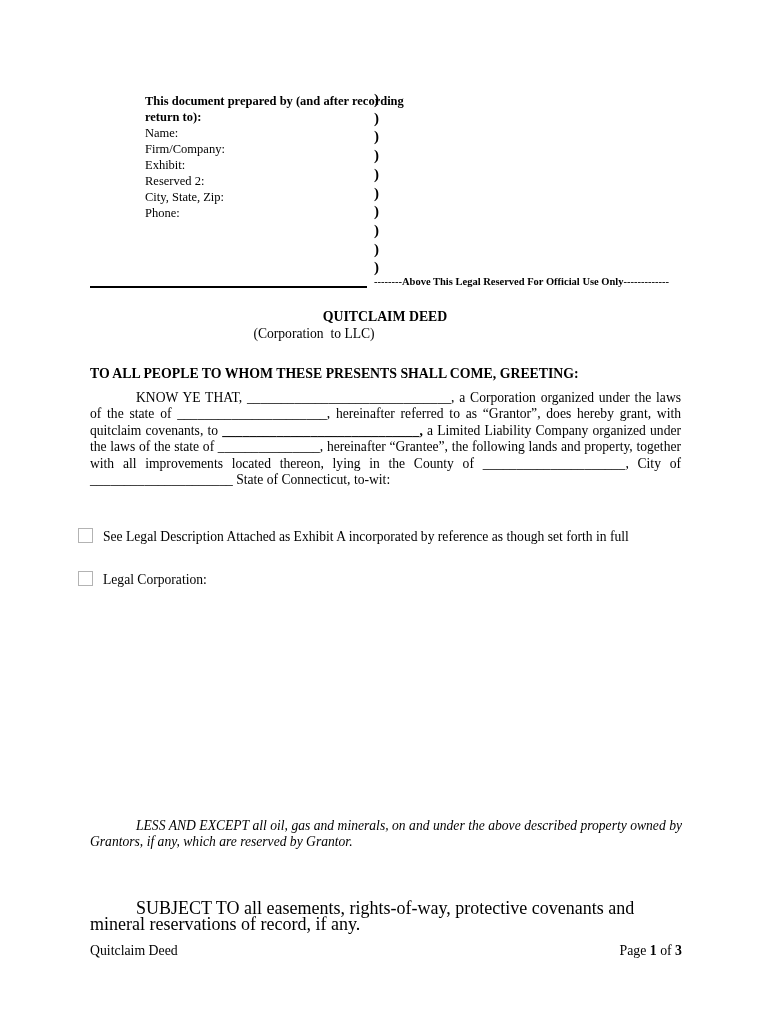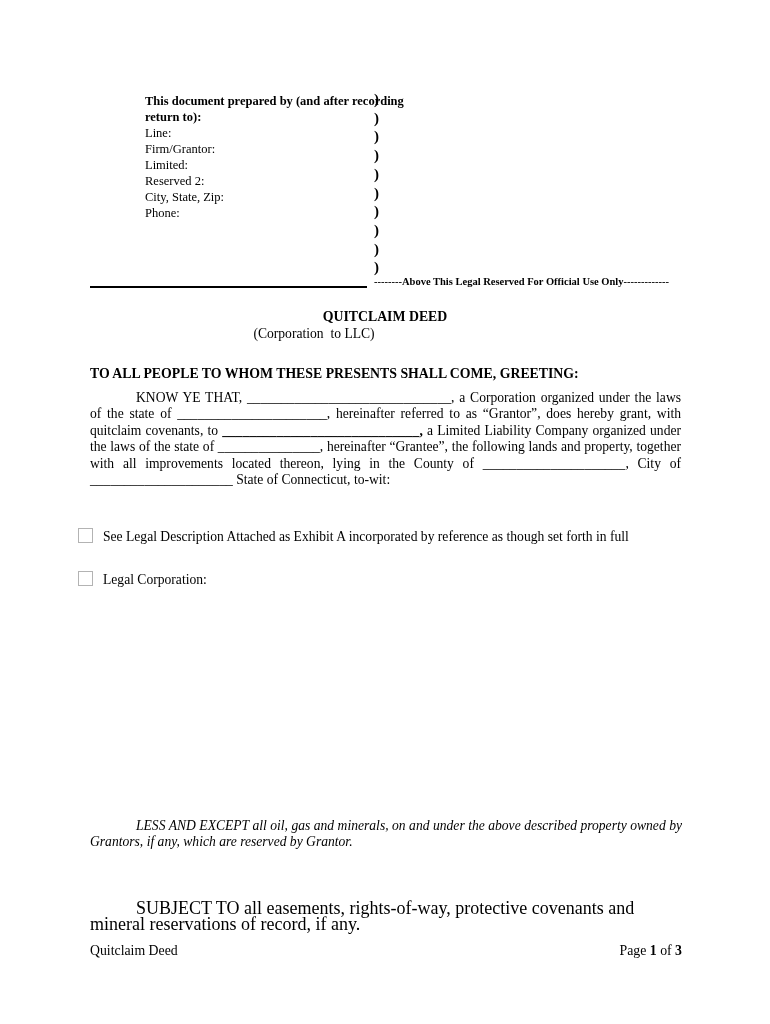--- a/index.html
+++ b/index.html
@@ -32,23 +32,23 @@
 
   .footer { position: absolute; left: 90px; top: 943px; width: 592px; display: flex; justify-content: space-between; font-size: 13.8px; }
 </style>
 </head>
 <body>
 
 <div class="page">
 
   <div class="prepared">
     <div class="prepared-title">This document prepared by (and after recording return to):</div>
-    <div>Line:</div>
-    <div>Firm/Grantor:</div>
-    <div>Limited:</div>
+    <div>Name:</div>
+    <div>Firm/Company:</div>
+    <div>Exhibit:</div>
     <div>Reserved 2:</div>
     <div>City, State, Zip:</div>
     <div>Phone:</div>
   </div>
 
   <div class="paren-col">)
 )
 )
 )
 )

